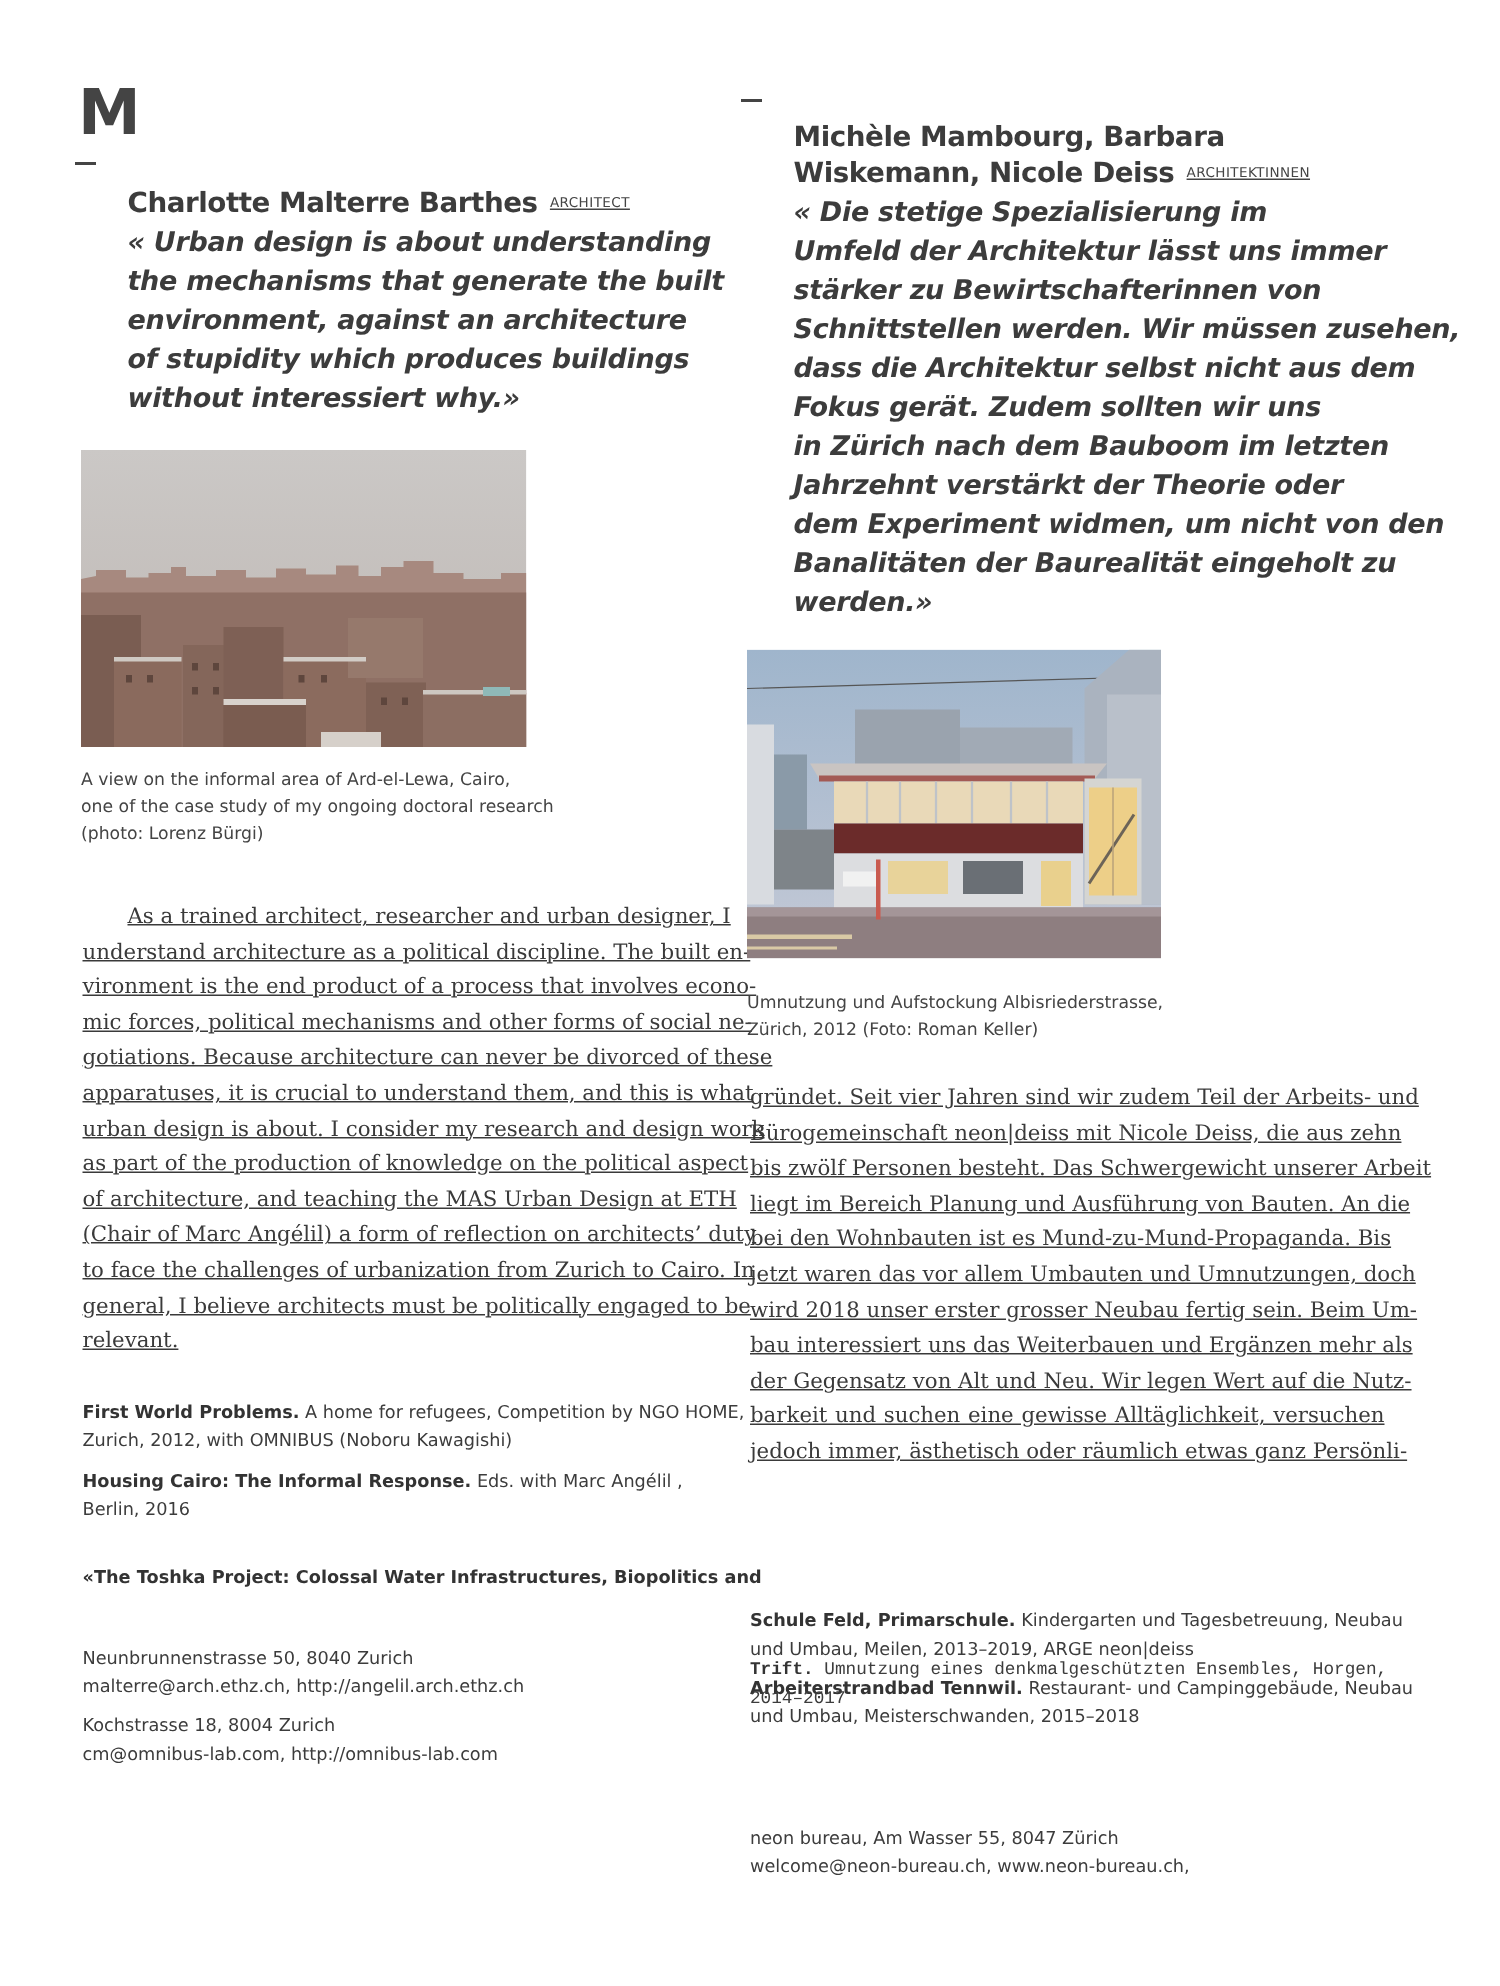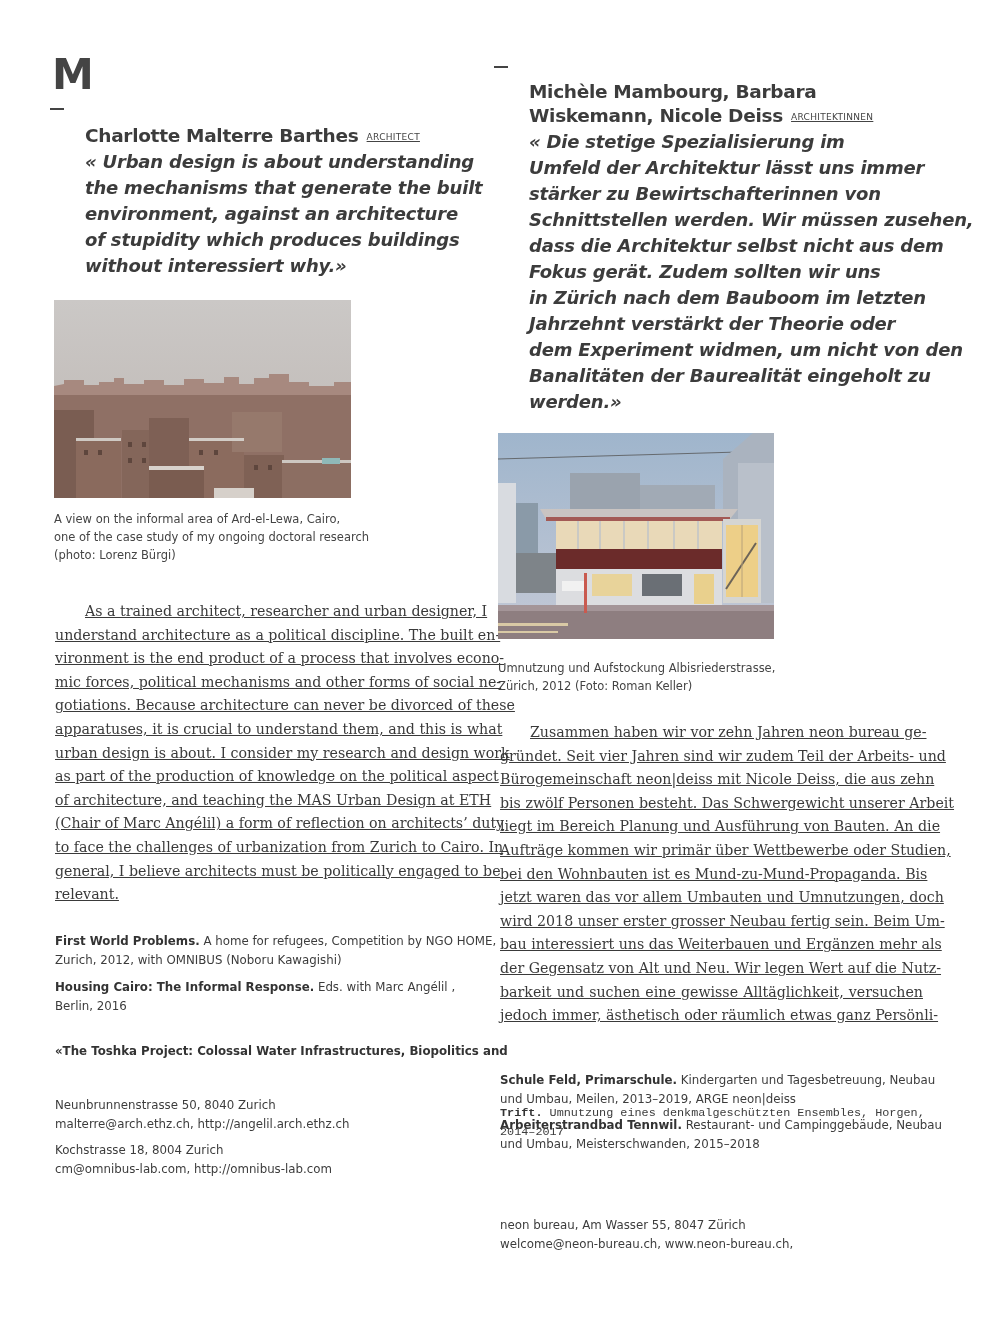--- a/index.html
+++ b/index.html
@@ -228,26 +228,24 @@
     <rect x="86" y="140" width="3" height="40" fill="#c95a4f"></rect>
   </svg>
 </div>
 
 <div class="abs caption" style="left:498px; top:627px;margin-top:32px;">
   <div>Umnutzung und Aufstockung Albisriederstrasse,</div>
   <div>Zürich, 2012 (Foto: Roman Keller)</div>
 </div>
 
 <div class="abs body" style="left:500px; top:721px; width:423px;">
-  <div class="indent">Zusammen haben wir vor zehn Jahren neon bureau ge-</div>
   <div>gründet. Seit vier Jahren sind wir zudem Teil der Arbeits- und</div>
   <div>Bürogemeinschaft neon|deiss mit Nicole Deiss, die aus zehn</div>
   <div>bis zwölf Personen besteht. Das Schwergewicht unserer Arbeit</div>
   <div>liegt im Bereich Planung und Ausführung von Bauten. An die</div>
-  <div>Aufträge kommen wir primär über Wettbewerbe oder Studien,</div>
   <div>bei den Wohnbauten ist es Mund-zu-Mund-Propaganda. Bis</div>
   <div>jetzt waren das vor allem Umbauten und Umnutzungen, doch</div>
   <div>wird 2018 unser erster grosser Neubau fertig sein. Beim Um-</div>
   <div>bau interessiert uns das Weiterbauen und Ergänzen mehr als</div>
   <div>der Gegensatz von Alt und Neu. Wir legen Wert auf die Nutz-</div>
   <div>barkeit und suchen eine gewisse Alltäglichkeit, versuchen</div>
   <div>jedoch immer, ästhetisch oder räumlich etwas ganz Persönli-</div>
 </div>
 
 <div class="abs ref" style="left:500px; top:1071px;">

